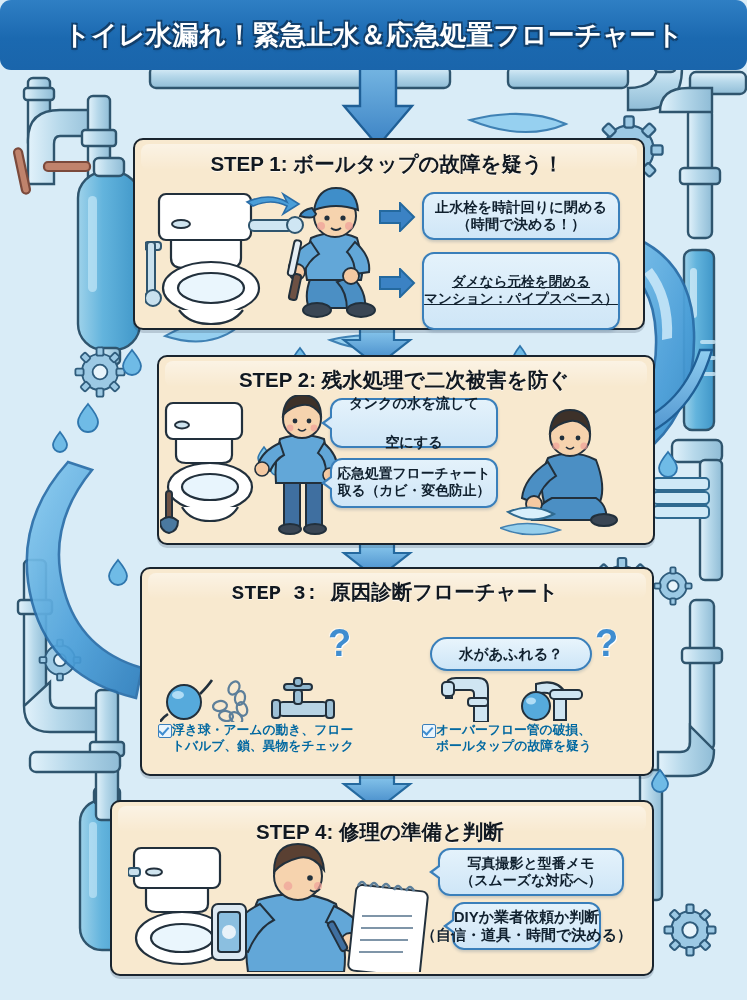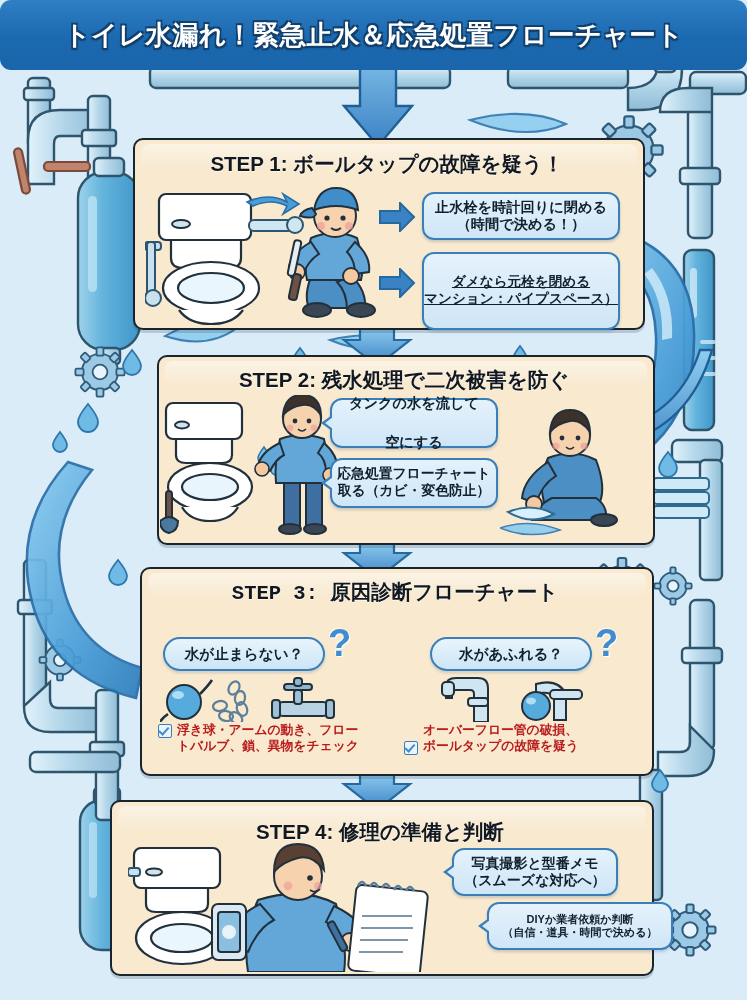--- a/index.html
+++ b/index.html
@@ -78,22 +78,22 @@
   .callout.tail-left::after{
     content:"";position:absolute;left:-7px;top:50%;margin-top:-6px;
     border-top:6px solid transparent;border-bottom:6px solid transparent;
     border-right:8px solid #d9ebf9;
   }
 
   #c1a{left:422px;top:192px;width:198px;height:48px;font-size:14.2px;}
   #c1b{left:422px;top:252px;width:198px;height:78px;font-size:13.6px;text-decoration:underline;}
   #c2a{left:330px;top:398px;width:168px;height:50px;font-size:14.2px;gap:22px;}
   #c2b{left:330px;top:458px;width:168px;height:50px;font-size:13.8px;}
-  #c4a{left:452px;top:848px;width:166px;height:48px;font-size:14px;}
-  #c4b{left:452px;top:902px;width:186px;height:48px;font-size:11px;margin-left:35px;}
+  #c4a{left:438px;top:848px;width:186px;height:48px;font-size:14px;}
+  #c4b{left:452px;top:902px;width:149px;height:48px;font-size:15px;}
 
   
   .sarrow{position:absolute;z-index:6;}
 
   
   .pill{
     position:absolute;z-index:6;
     background:linear-gradient(180deg,#e8f4fc 0%,#cde5f7 100%);
     border:2.2px solid #3a7fba;border-radius:22px;
     display:flex;align-items:center;justify-content:center;
@@ -104,25 +104,25 @@
   #pill-right{left:430px;top:637px;width:158px;height:30px;}
   .qmark{
     position:absolute;z-index:6;font-size:38px;font-weight:bold;color:#3f8dd0;
     text-shadow:1px 1px 0 #ffffff, -1px -1px 0 rgba(255,255,255,.6);
     line-height:1;
   }
   #q-left{left:328px;top:624px;}
   #q-right{left:595px;top:624px;}
 
   .checkline{
-    position:absolute;z-index:6;display:flex;gap:5px;align-items:flex-start;
-    font-size:12.8px;font-weight:bold;color:#b91c1c;line-height:1.28;
+    position:absolute;z-index:6;display:flex;align-items:flex-start;
+    font-size:12.8px;font-weight:bold;color:#0369a1;line-height:1.28;
   }
   #chk-left{left:158px;top:722px;width:235px;}
-  #chk-right{left:404px;top:722px;width:230px;align-items:flex-end;}
+  #chk-right{left:422px;top:722px;width:230px;}
   .chkbox{
     flex:0 0 auto;width:12px;height:12px;border:1.6px solid #3a7fba;border-radius:2px;
     background:#eaf5fd;position:relative;margin-top:2px;
   }
   .chkbox::after{
     content:"";position:absolute;left:2.4px;top:0px;width:4px;height:7.5px;
     border-right:2px solid #3f8dd0;border-bottom:2px solid #3f8dd0;
     transform:rotate(42deg);
   }
   .chktxt span{display:block;white-space:nowrap;}
@@ -606,21 +606,20 @@
     <span class="ln">空にする</span>
   </div>
   <div class="callout tail-left" id="c2b">
     <span class="ln">応急処置フローチャート</span>
     <span class="ln">取る（カビ・変色防止）</span>
   </div>
 
   <div class="panel" id="panel3"></div>
   <div class="step-title" style="top:578px;left:140px;width:510px;font-family:Liberation Mono, monospace;">STEP 3: 原因診断フローチャート</div>
 
-  <div class="pill" id="pill-left">水が止まらない？</div>
   <div class="qmark" id="q-left">?</div>
   <div class="pill" id="pill-right">水があふれる？</div>
   <div class="qmark" id="q-right">?</div>
 
   <div class="ill" style="left:160px;top:676px;">
     <svg width="200" height="46" viewBox="0 0 200 46">
 
       <g>
         <circle cx="24" cy="26" r="17" fill="#56aadc" stroke="#22303c" stroke-width="2"></circle>
         <ellipse cx="18" cy="19" rx="6" ry="4" fill="#bfe6fa" opacity=".85"></ellipse>

